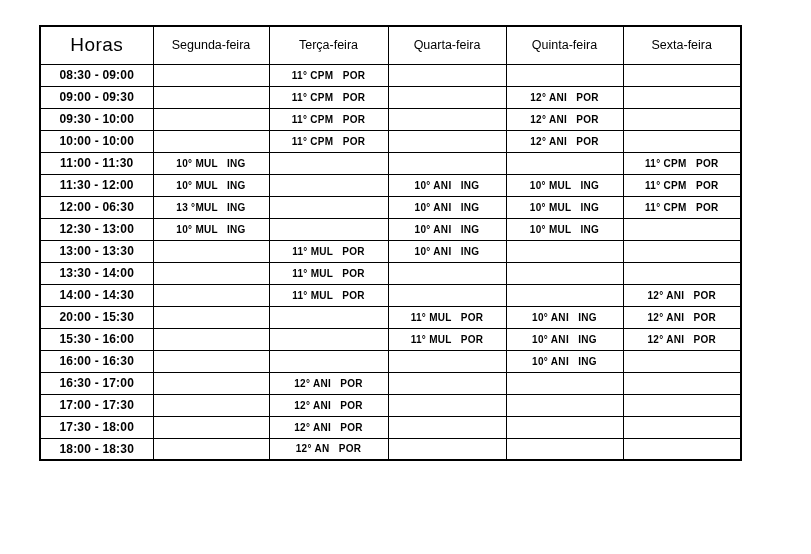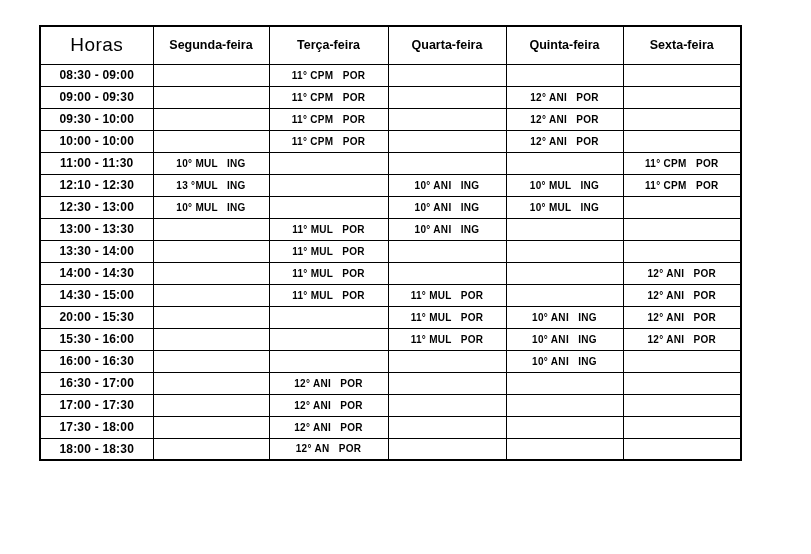--- a/index.html
+++ b/index.html
@@ -40,21 +40,21 @@
   }
   .timetable thead tr { height: 38px; }
   .timetable tbody tr { height: 22px; }
 
   th.horas-header {
     font-weight: 400;
     font-size: 19px;
     letter-spacing: 0.5px;
   }
   th.day-header {
-    font-weight: 700;
+    font-weight: 400;
     font-size: 12.5px;
   }
   td.time-cell {
     font-weight: 700;
     font-size: 12px;
     letter-spacing: 0.2px;
   }
   td.entry-cell {
     font-weight: 700;
     font-size: 10px;
@@ -126,21 +126,29 @@
         </tr>
         <tr>
           <td class="time-cell">11:00 - 11:30</td>
           <td class="entry-cell">10° MUL   ING</td>
           <td class="entry-cell"></td>
           <td class="entry-cell"></td>
           <td class="entry-cell"></td>
           <td class="entry-cell">11° CPM   POR</td>
         </tr>
         <tr>
-          <td class="time-cell">12:10 - 12:30</td>
+          <td class="time-cell">11:30 - 12:00</td>
+          <td class="entry-cell">10° MUL   ING</td>
+          <td class="entry-cell"></td>
+          <td class="entry-cell">10° ANI   ING</td>
+          <td class="entry-cell">10° MUL   ING</td>
+          <td class="entry-cell">11° CPM   POR</td>
+        </tr>
+        <tr>
+          <td class="time-cell">12:00 - 06:30</td>
           <td class="entry-cell">13 °MUL   ING</td>
           <td class="entry-cell"></td>
           <td class="entry-cell">10° ANI   ING</td>
           <td class="entry-cell">10° MUL   ING</td>
           <td class="entry-cell">11° CPM   POR</td>
         </tr>
         <tr>
           <td class="time-cell">12:30 - 13:00</td>
           <td class="entry-cell">10° MUL   ING</td>
           <td class="entry-cell"></td>
@@ -162,28 +170,20 @@
           <td class="entry-cell">11° MUL   POR</td>
           <td class="entry-cell"></td>
           <td class="entry-cell"></td>
           <td class="entry-cell"></td>
         </tr>
         <tr>
           <td class="time-cell">14:00 - 14:30</td>
           <td class="entry-cell"></td>
           <td class="entry-cell">11° MUL   POR</td>
           <td class="entry-cell"></td>
-          <td class="entry-cell"></td>
-          <td class="entry-cell">12° ANI   POR</td>
-        </tr>
-        <tr>
-          <td class="time-cell">14:30 - 15:00</td>
-          <td class="entry-cell"></td>
-          <td class="entry-cell">11° MUL   POR</td>
-          <td class="entry-cell">11° MUL   POR</td>
           <td class="entry-cell"></td>
           <td class="entry-cell">12° ANI   POR</td>
         </tr>
         <tr>
           <td class="time-cell">20:00 - 15:30</td>
           <td class="entry-cell"></td>
           <td class="entry-cell"></td>
           <td class="entry-cell">11° MUL   POR</td>
           <td class="entry-cell">10° ANI   ING</td>
           <td class="entry-cell">12° ANI   POR</td>

